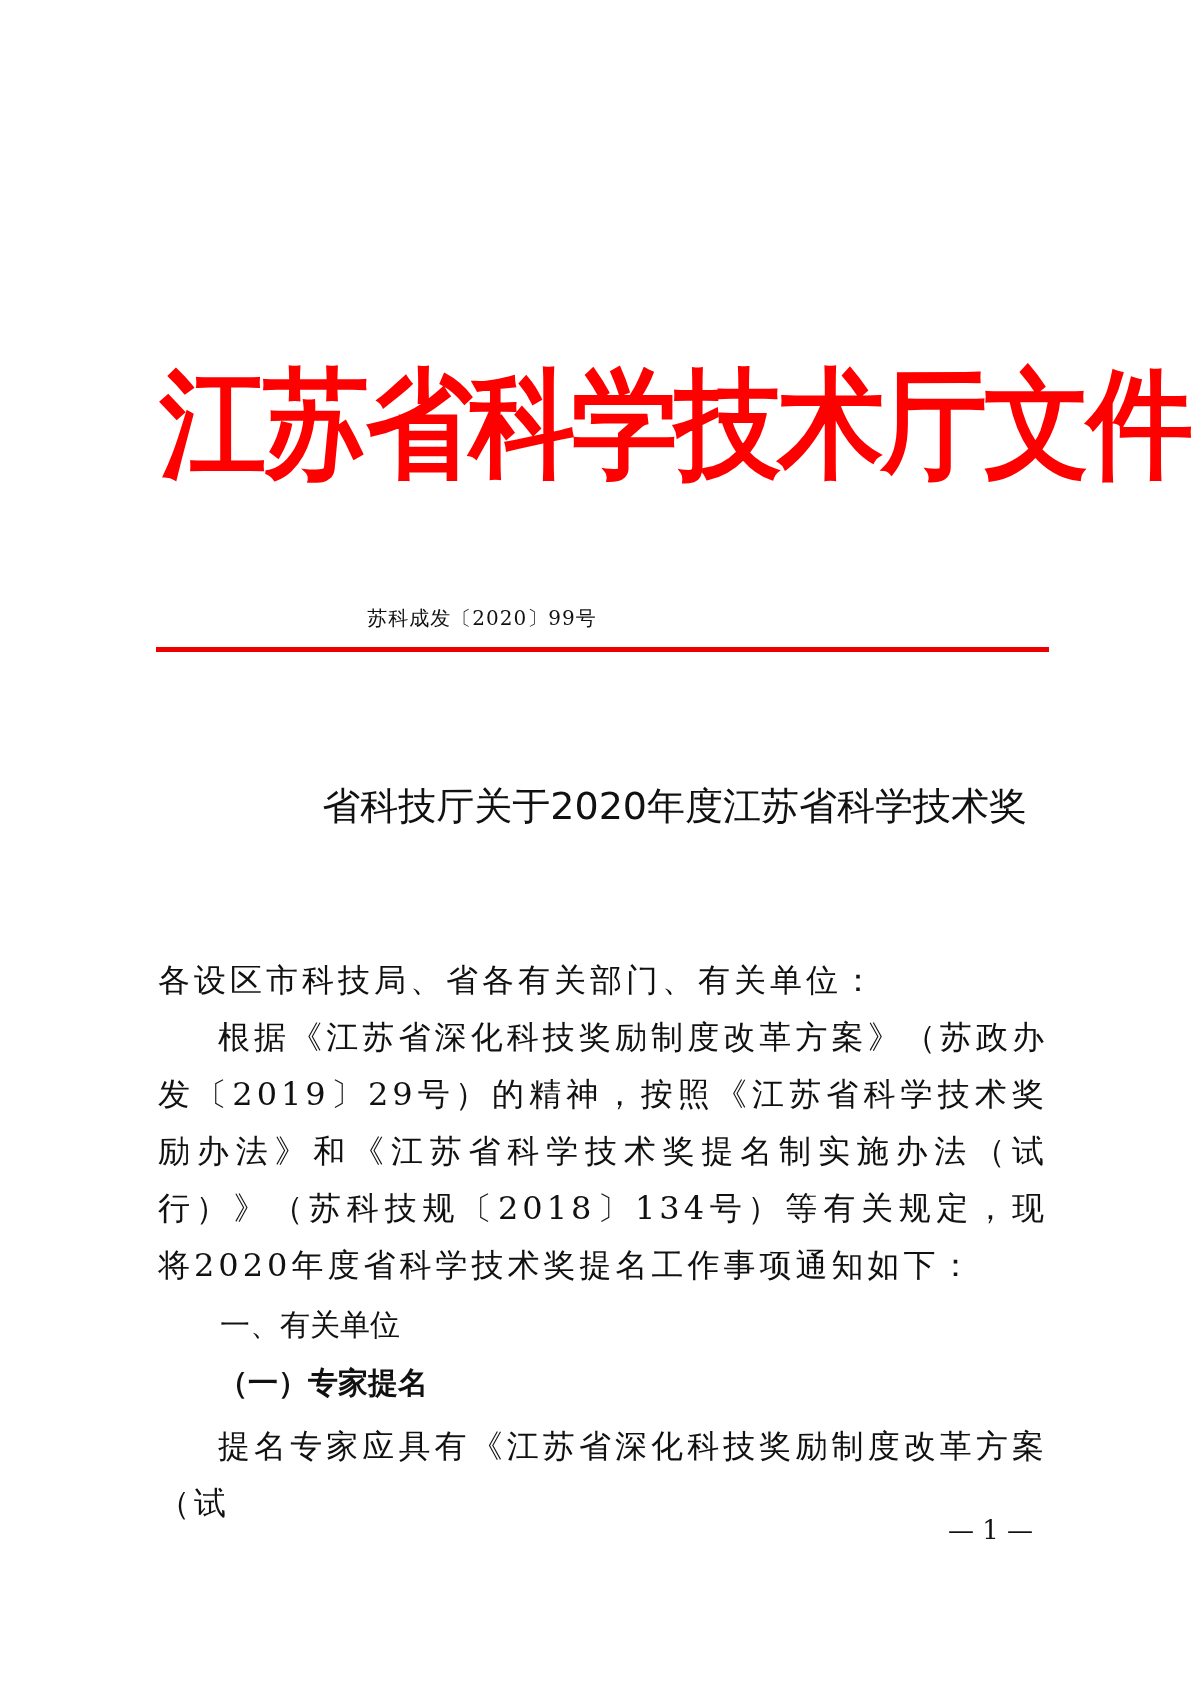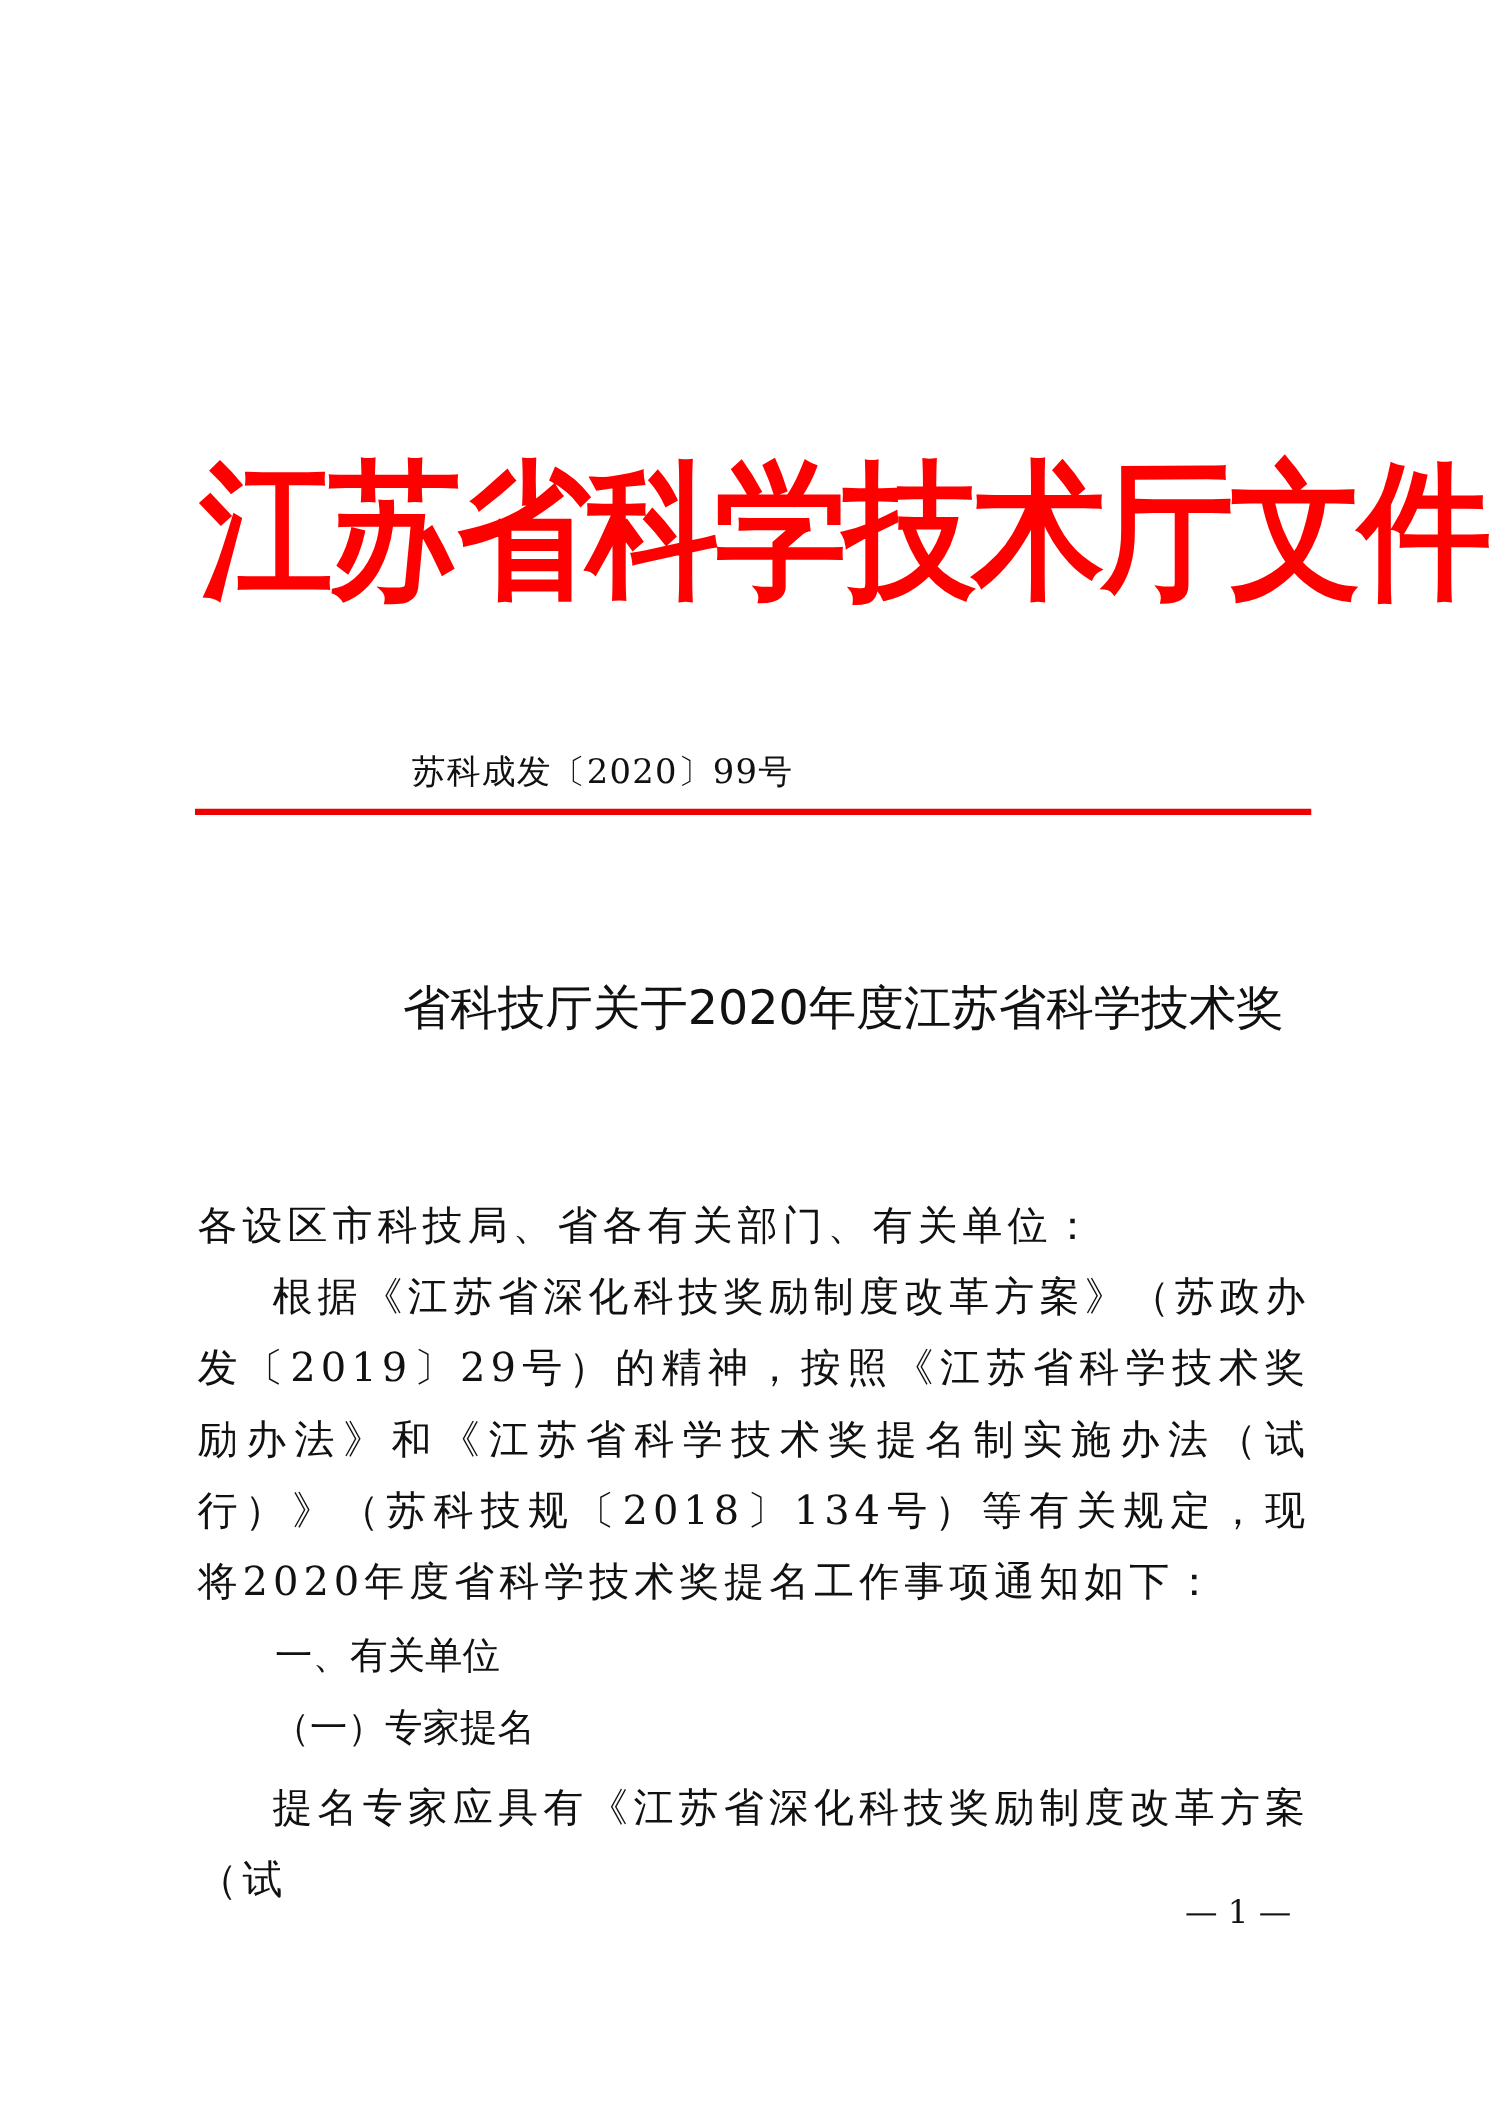--- a/index.html
+++ b/index.html
@@ -6,36 +6,36 @@
   body { width: 1199px; height: 1696px; position: relative; overflow: hidden;
          font-family: "DejaVu Serif", "Liberation Serif", serif; color: #111; }
   .header-title {
     position: absolute; left: 160px; top: 360px; width: 880px; height: 130px;
     color: #ff0000; font-family: "DejaVu Sans", sans-serif; font-weight: bold;
     font-size: 106px; line-height: 130px; letter-spacing: -3px; text-align: center;
     transform: scaleY(1.12); white-space: nowrap;
   }
   .doc-number {
     position: absolute; left: 0; top: 598px; width: 964px; text-align: center;
-    font-size: 27px; line-height: 40px; letter-spacing: 1px;
+    font-size: 20px; line-height: 40px; letter-spacing: 1px;
   }
   .red-rule {
     position: absolute; left: 156px; top: 647px; width: 893px; height: 5px; background: #ee0000;
   }
   .notice-title {
     position: absolute; left: 0; top: 774px; width: 1027px; text-align: right;
     font-family: "DejaVu Sans", sans-serif; font-size: 38px; line-height: 64px;
   }
   .body-text {
     position: absolute; left: 158px; width: 890px;
     font-size: 32px; line-height: 57px; letter-spacing: 4px;
   }
   .para { text-indent: 60px; text-align: justify; text-align-last: left; }
   .heading1 { position: absolute; left: 220px; top: 1300px; font-family: "DejaVu Sans", sans-serif; font-size: 30px; line-height: 50px; }
-  .heading2 { position: absolute; left: 218px; top: 1358px; font-family: "DejaVu Sans", sans-serif; font-size: 30px; line-height: 50px; }
+  .heading2 { position: absolute; left: 218px; top: 1358px; font-family: "DejaVu Sans", sans-serif; font-size: 30px; line-height: 50px; font-weight: bold; }
   .page-number { position: absolute; left: 948px; top: 1510px; font-size: 26px; line-height: 40px; }
 </style>
 </head>
 <body>
 
 <div class="header-title">江苏省科学技术厅文件</div>
 
 <div class="doc-number">苏科成发〔2020〕99号</div>
 
 <div class="red-rule"></div>

